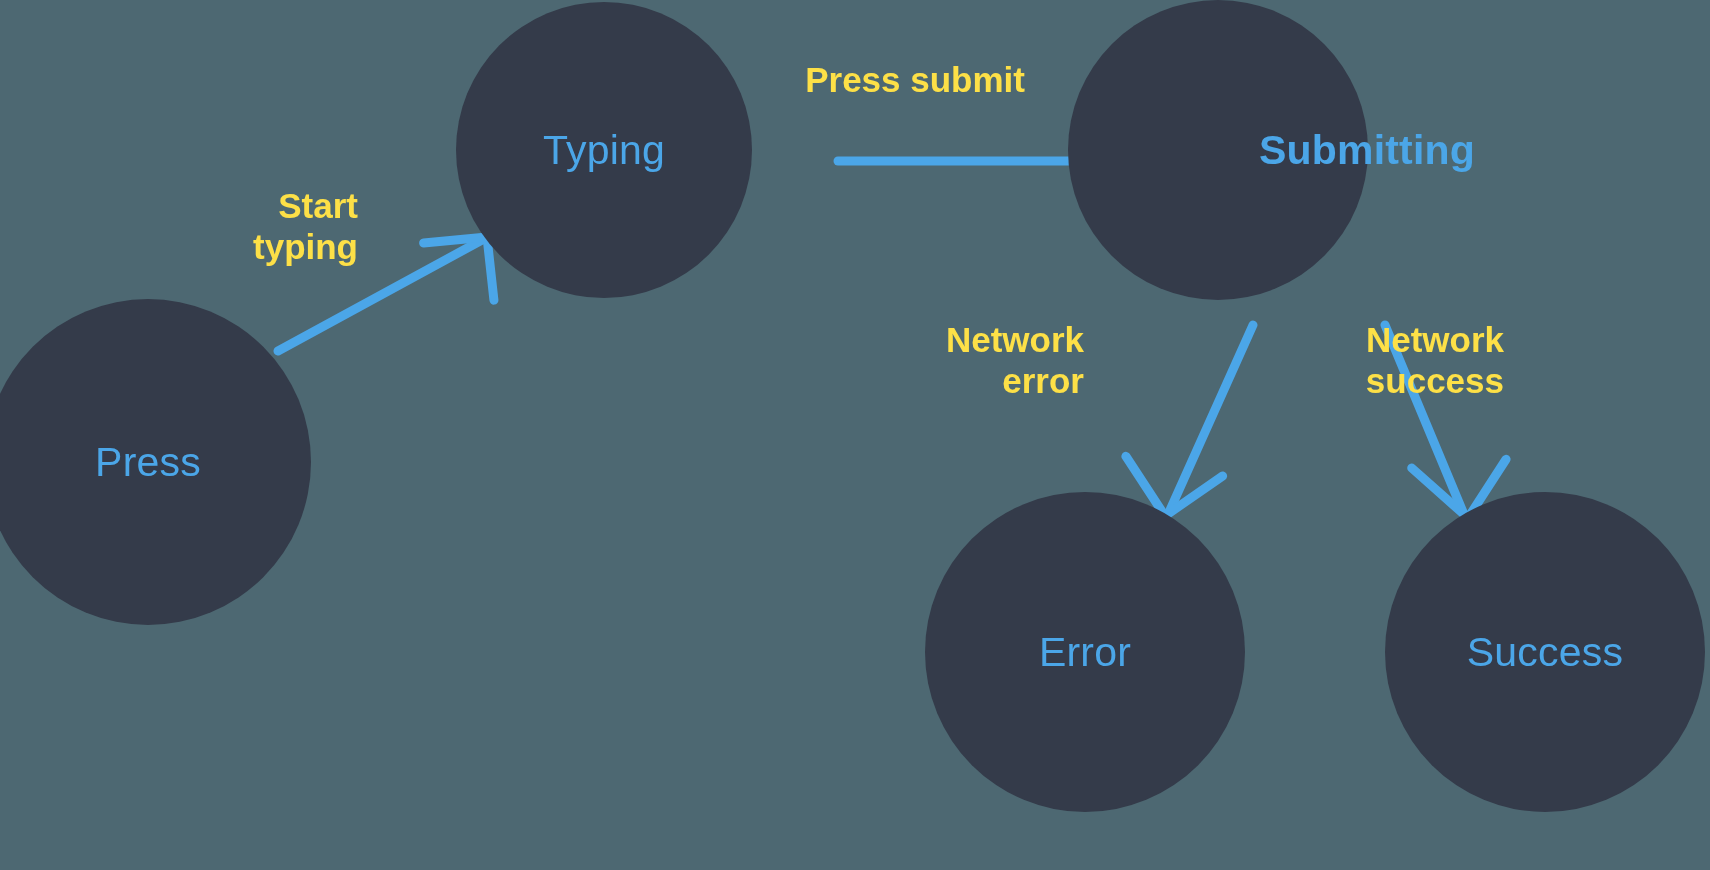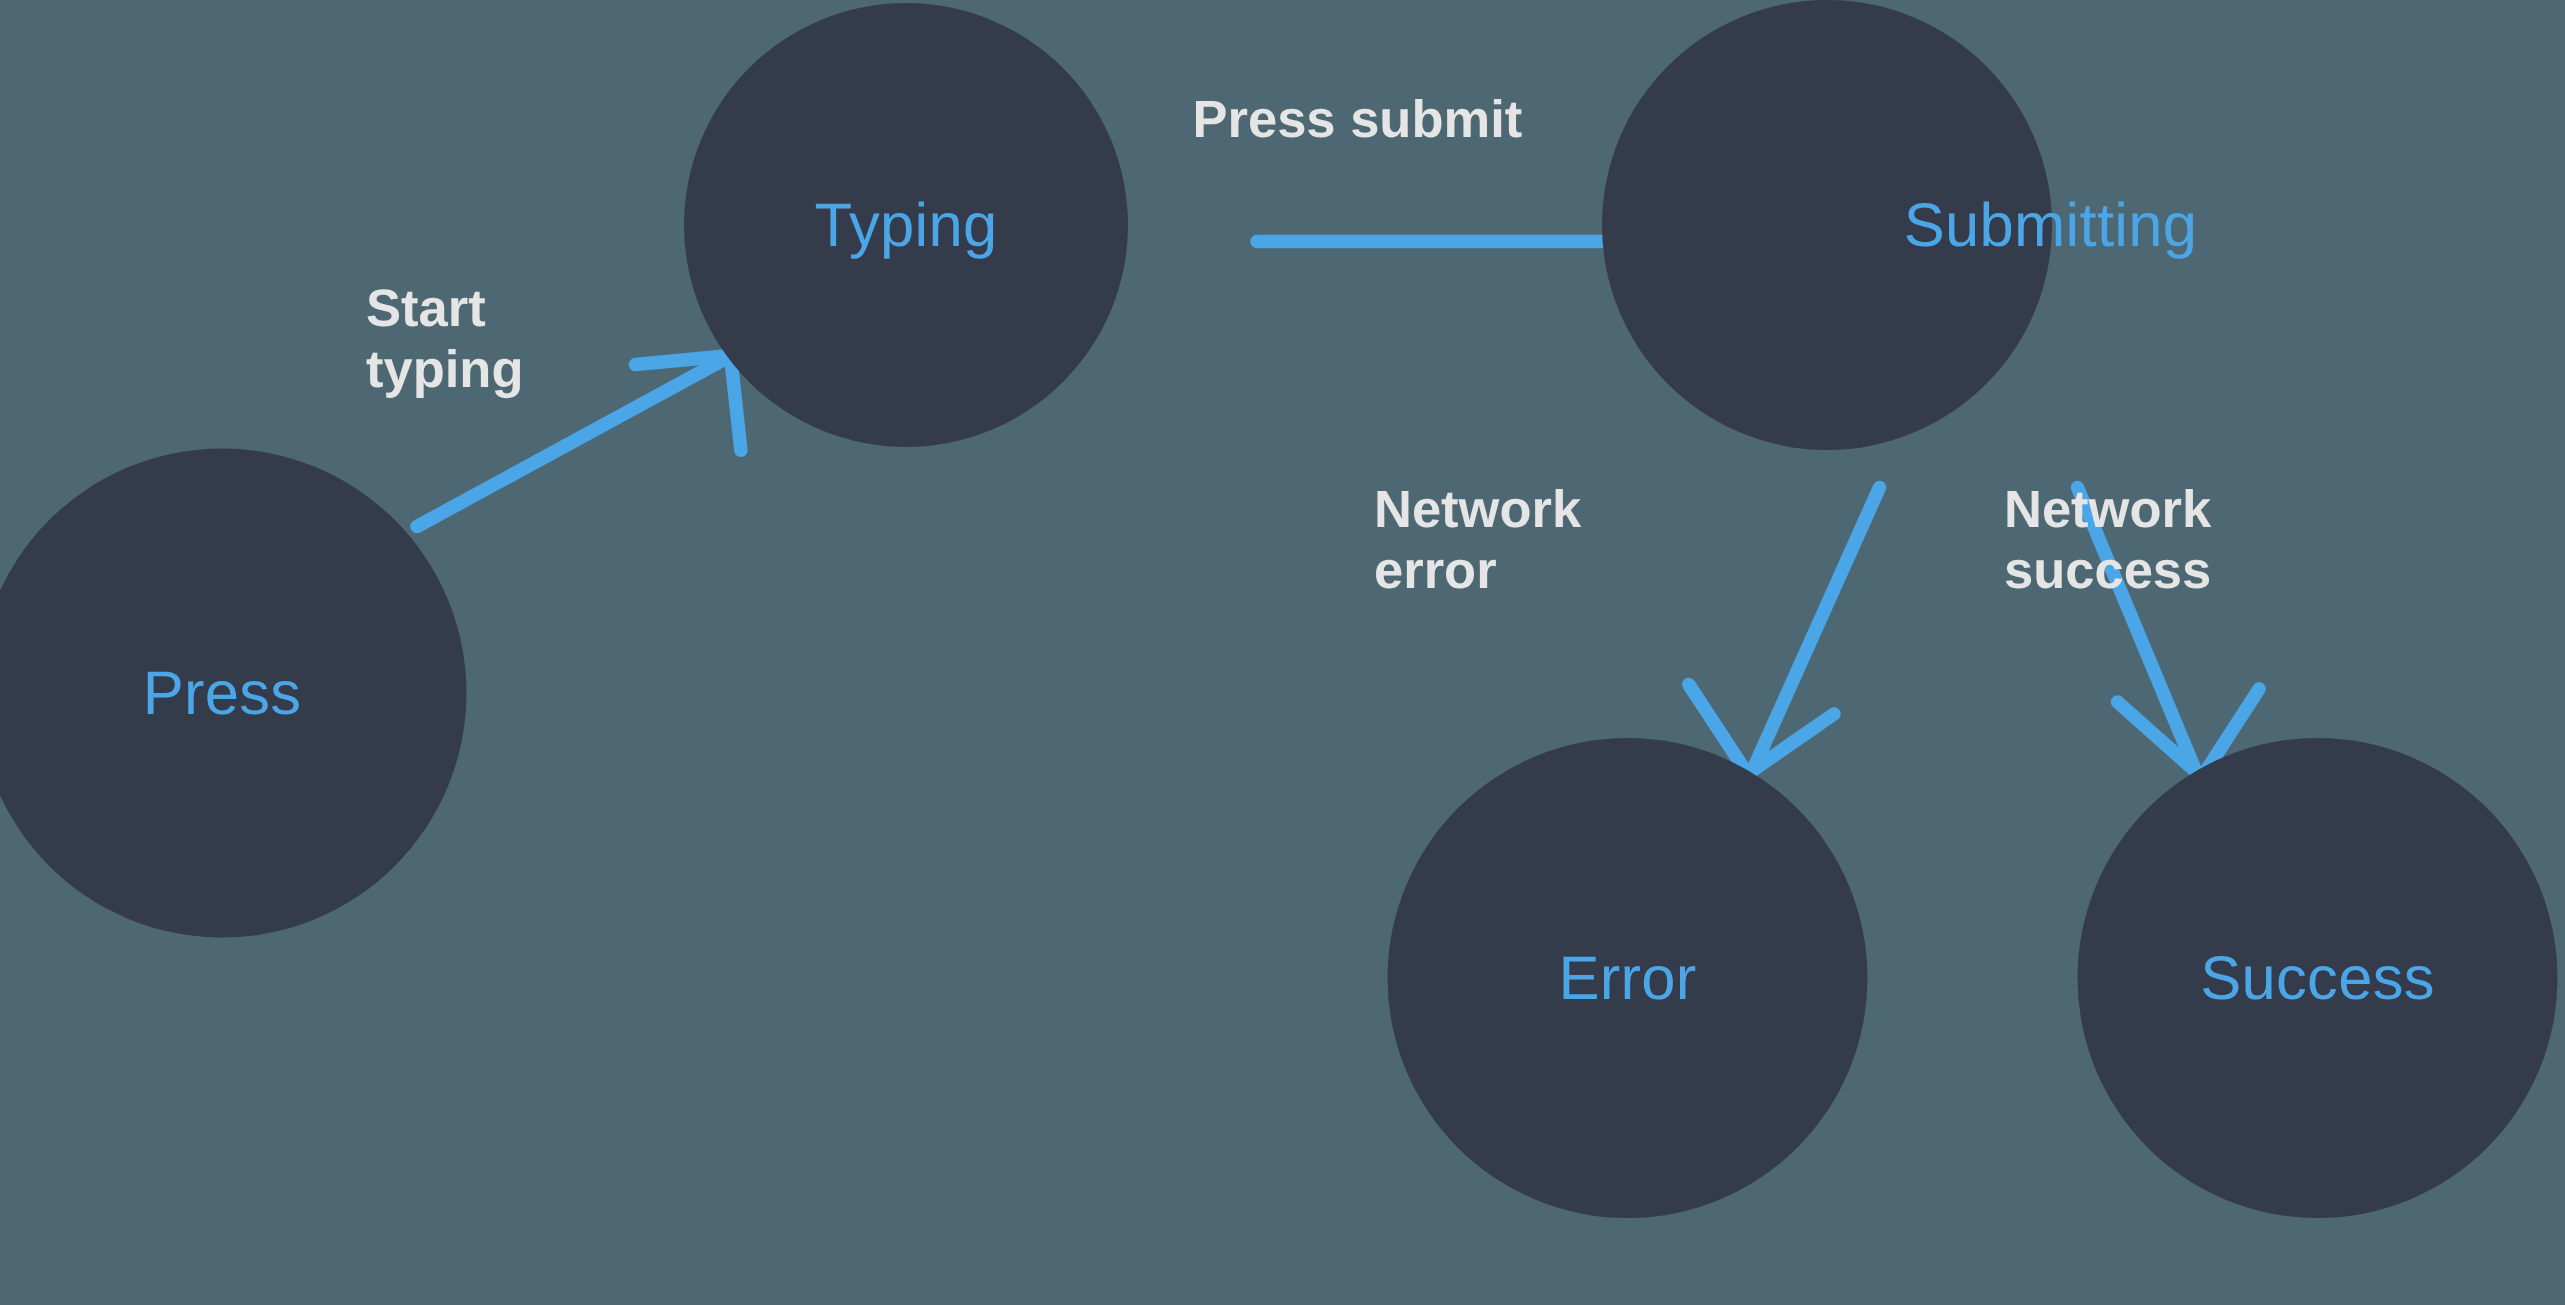--- a/index.html
+++ b/index.html
@@ -26,25 +26,25 @@
   .node-label {
     color: #4ba6e8;
     font-size: 41px;
     font-weight: 400;
     letter-spacing: 0.2px;
     white-space: nowrap;
     line-height: 1;
   }
   .edge-label {
     position: absolute;
-    color: #e5e5e5;
+    color: #fde047;
     font-size: 35px;
     font-weight: 700;
     line-height: 1.16;
-    text-align: left;
+    text-align: right;
     white-space: pre-line;
   }
   svg.arrows {
     position: absolute;
     left: 0;
     top: 0;
     width: 1710px;
     height: 870px;
     overflow: visible;
   }
@@ -79,21 +79,21 @@
 
   <div class="node" style="left:-15px; top:299px; width:326px; height:326px;">
     <span class="node-label">Press</span>
   </div>
 
   <div class="node" style="left:456px; top:2px; width:296px; height:296px;">
     <span class="node-label" style="position:relative; left:0px;">Typing</span>
   </div>
 
   <div class="node" style="left:1068px; top:0px; width:300px; height:300px;">
-    <span class="node-label" style="position:relative; left:149px;">Submitting</span>
+    <span class="node-label" style="position:relative; left:149px;font-weight:bold;">Submitting</span>
   </div>
 
   <div class="node" style="left:925px; top:492px; width:320px; height:320px;">
     <span class="node-label">Error</span>
   </div>
 
   <div class="node" style="left:1385px; top:492px; width:320px; height:320px;">
     <span class="node-label">Success</span>
   </div>
 

